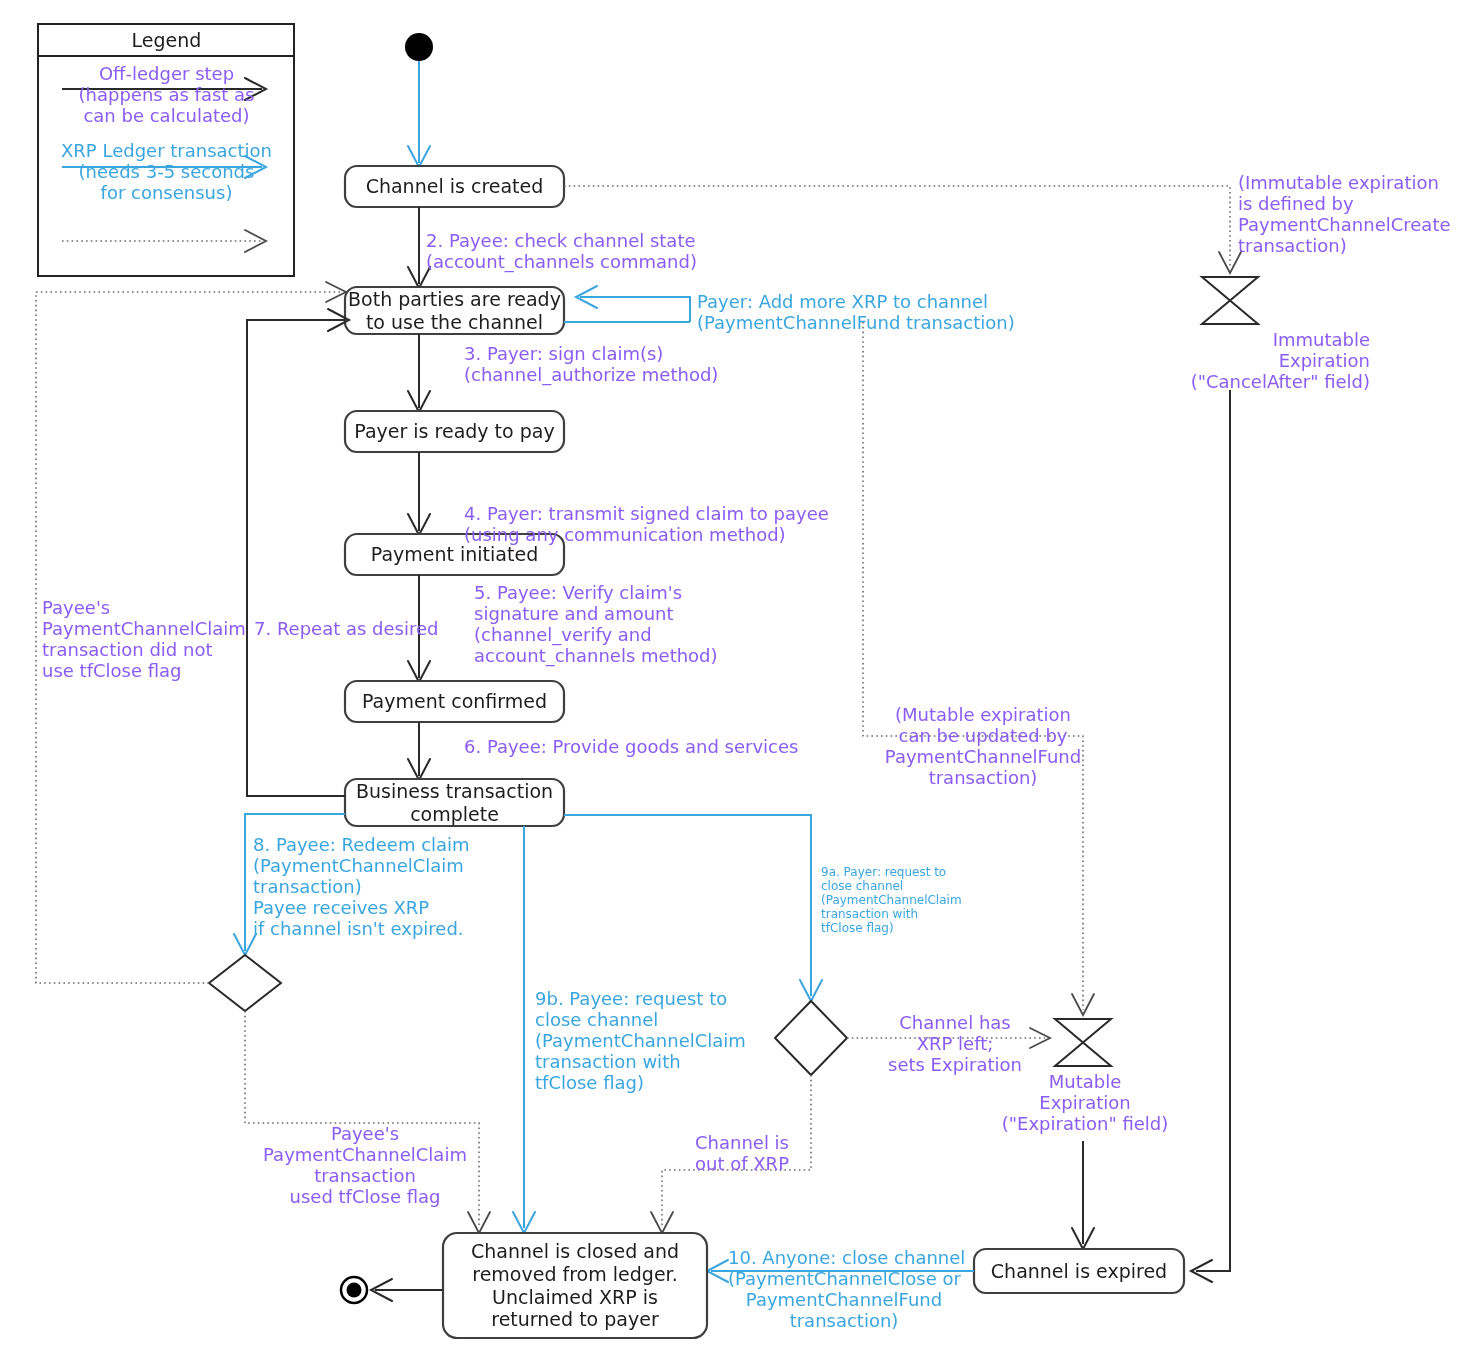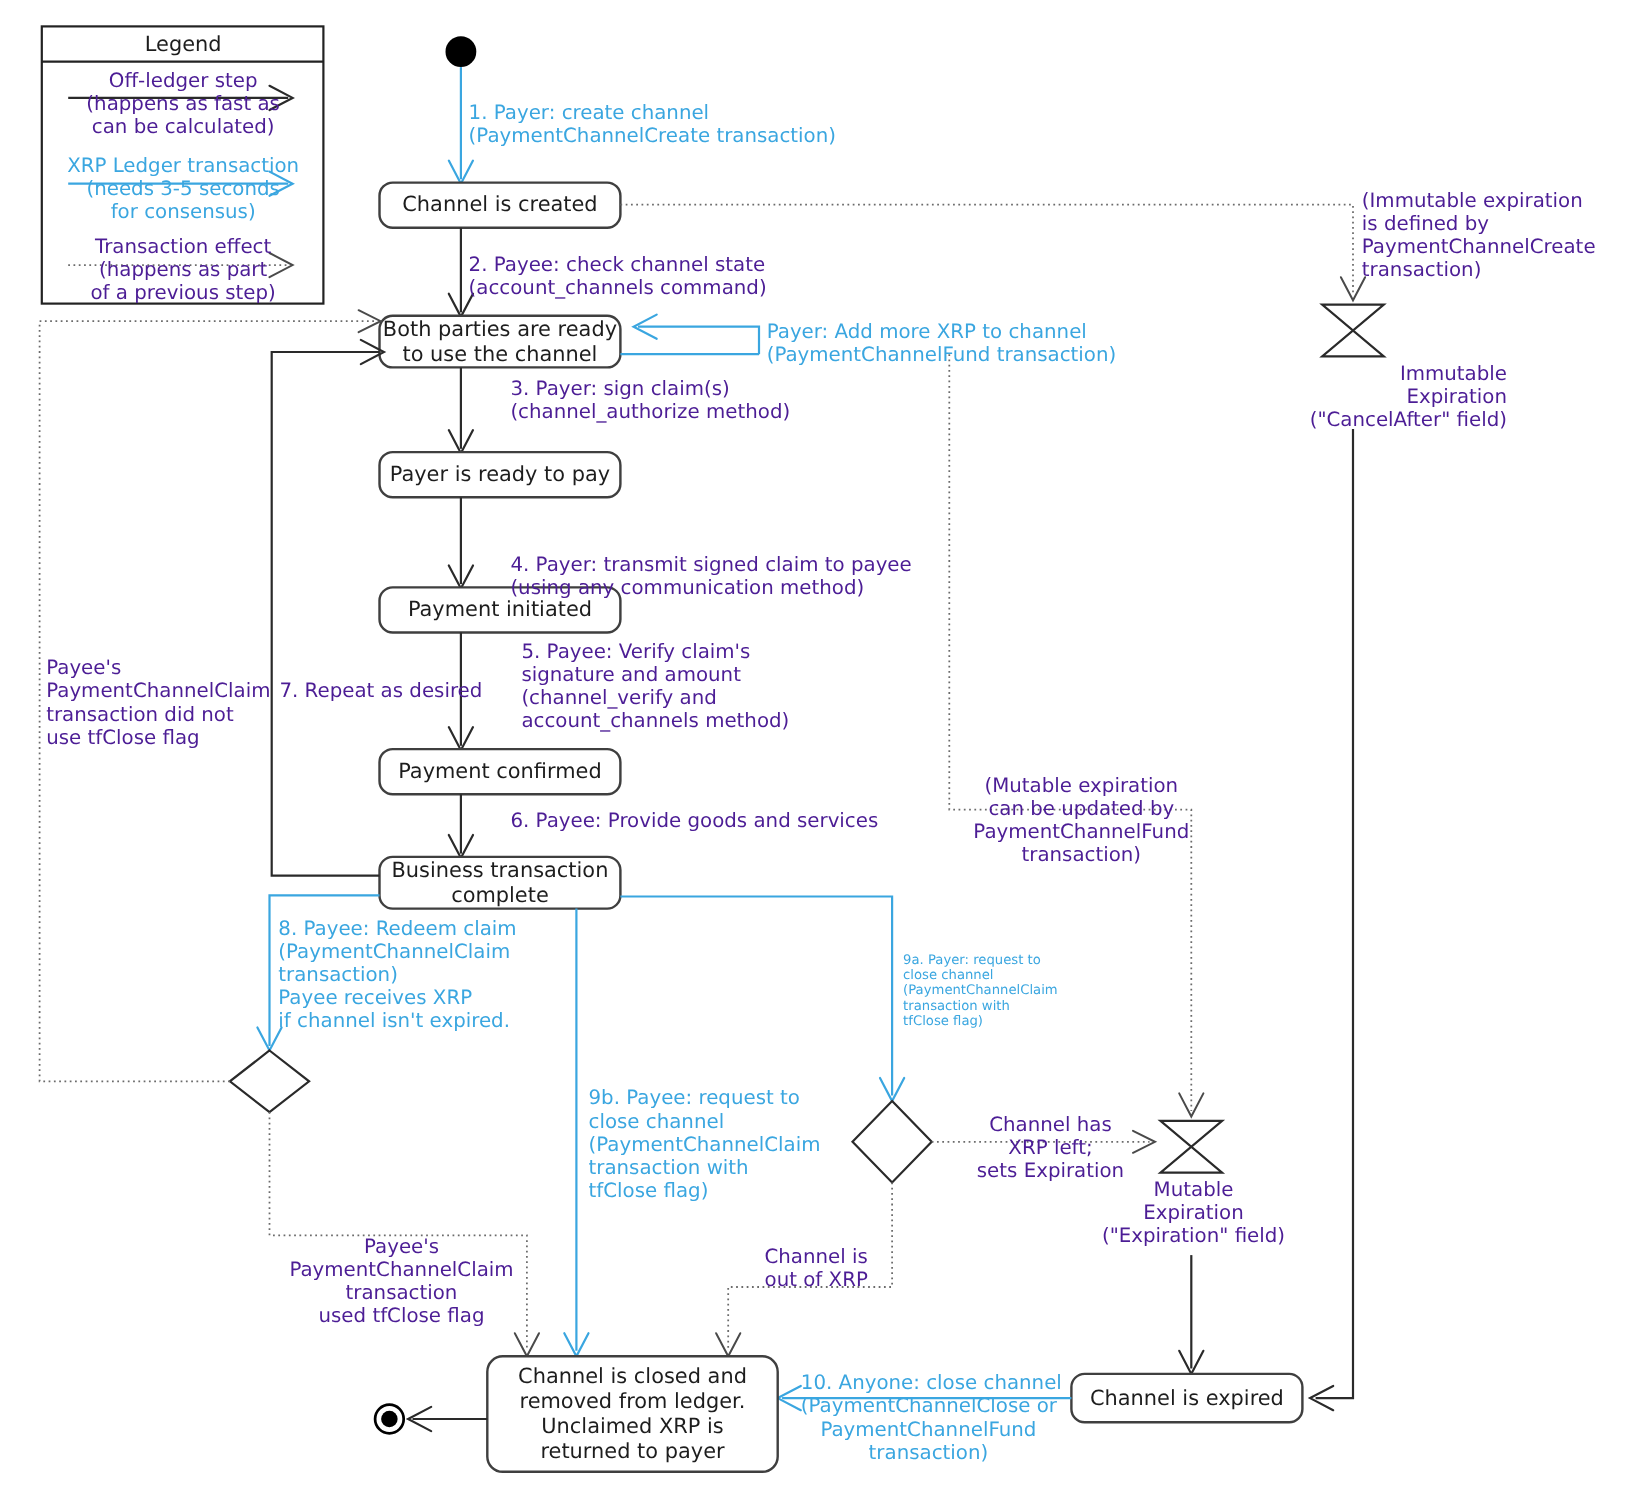--- a/index.html
+++ b/index.html
@@ -14,21 +14,21 @@
   .arrow-solid{stroke:#2a2a2a;stroke-width:2;fill:none;stroke-linecap:round;}
   .arrow-dotted-head{stroke:#4a4a4a;stroke-width:1.8;fill:none;stroke-linecap:round;}
   .arrow-blue{stroke:#3aa6e0;stroke-width:2;fill:none;stroke-linecap:round;}
   .hourglass{stroke:#2a2a2a;stroke-width:2;fill:none;}
   .diamond{stroke:#2a2a2a;stroke-width:2;fill:#ffffff;}
   .initial-dot{fill:#000000;}
   .final-ring{fill:none;stroke:#000000;stroke-width:2.5;}
   .final-core{fill:#000000;}
 
   .lbl{position:absolute;font-family:"DejaVu Sans",sans-serif;white-space:pre;line-height:1.16;}
-  .t-black{color:#4c1d95;}
+  .t-black{color:#8b5cf6;}
   .t-blue{color:#3aa6e0;}
   .node-text{position:absolute;color:#1d1d1d;font-size:19px;line-height:1.2;text-align:center;
              display:flex;align-items:center;justify-content:center;white-space:pre;}
   .legend-title{position:absolute;font-size:19px;color:#1d1d1d;text-align:center;width:255px;}
   .legend-cap{position:absolute;font-size:18px;line-height:1.16;text-align:center;width:255px;white-space:pre;}
 </style>
 </head>
 <body>
 
 <div id="stage">
@@ -195,23 +195,20 @@
 
 </svg>
 
 <div class="legend-title" style="left:39px;top:29px;">Legend</div>
 <div class="legend-cap t-black" style="left:39px;top:64px;">Off-ledger step
 (happens as fast as
 can be calculated)</div>
 <div class="legend-cap t-blue" style="left:39px;top:141px;">XRP Ledger transaction
 (needs 3-5 seconds
 for consensus)</div>
-<div class="legend-cap t-black" style="left:39px;top:215px;">Transaction effect
-(happens as part
-of a previous step)</div>
 
 <div class="node-text" style="left:345px;top:166px;width:219px;height:41px;">Channel is created</div>
 <div class="node-text" style="left:345px;top:287px;width:219px;height:47px;">Both parties are ready
 to use the channel</div>
 <div class="node-text" style="left:345px;top:411px;width:219px;height:41px;">Payer is ready to pay</div>
 <div class="node-text" style="left:345px;top:534px;width:219px;height:41px;">Payment initiated</div>
 <div class="node-text" style="left:345px;top:681px;width:219px;height:41px;">Payment confirmed</div>
 <div class="node-text" style="left:345px;top:779px;width:219px;height:47px;">Business transaction
 complete</div>
 <div class="node-text" style="left:443px;top:1233px;width:264px;height:105px;">Channel is closed and
@@ -220,22 +217,20 @@
 returned to payer</div>
 <div class="node-text" style="left:974px;top:1249px;width:210px;height:44px;">Channel is expired</div>
 
 <div class="lbl t-black" style="left:1150px;top:330px;width:220px;font-size:18px;text-align:right;">Immutable
 Expiration
 ("CancelAfter" field)</div>
 <div class="lbl t-black" style="left:975px;top:1072px;width:220px;font-size:18px;text-align:center;">Mutable
 Expiration
 ("Expiration" field)</div>
 
-<div class="lbl t-blue" style="left:426px;top:93px;font-size:18px;">1. Payer: create channel
-(PaymentChannelCreate transaction)</div>
 <div class="lbl t-black" style="left:426px;top:231px;font-size:18px;">2. Payee: check channel state
 (account_channels command)</div>
 <div class="lbl t-black" style="left:464px;top:344px;font-size:18px;">3. Payer: sign claim(s)
 (channel_authorize method)</div>
 <div class="lbl t-black" style="left:464px;top:467px;font-size:18px;margin-top:37px;">4. Payer: transmit signed claim to payee
 (using any communication method)</div>
 <div class="lbl t-black" style="left:474px;top:583px;font-size:18px;">5. Payee: Verify claim's
 signature and amount
 (channel_verify and
 account_channels method)</div>

